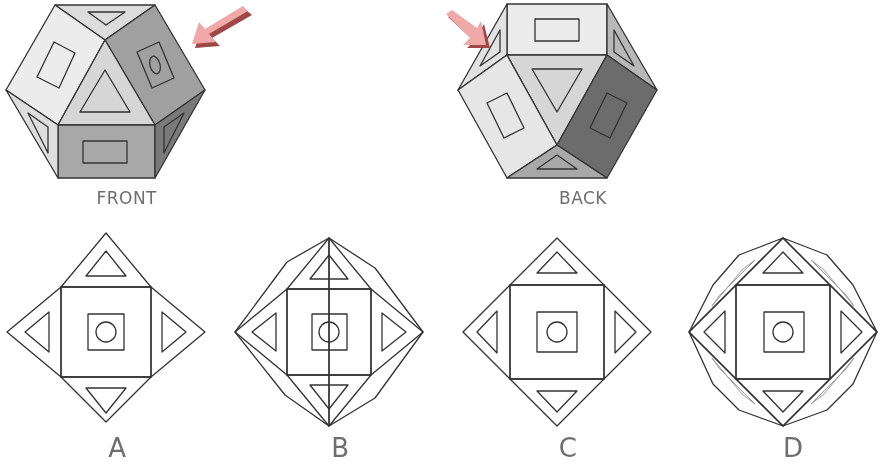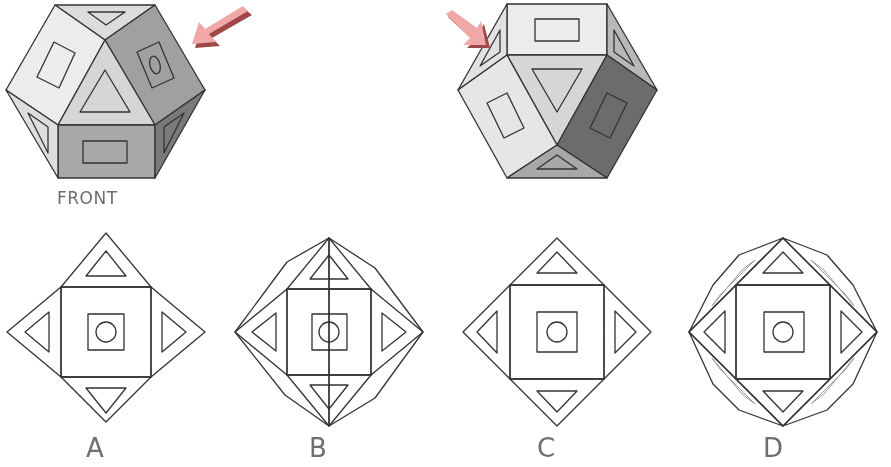--- a/index.html
+++ b/index.html
@@ -1,18 +1,18 @@
 <!DOCTYPE html>
 <html><head>
 <meta charset="utf-8">
 <style>
   html, body { margin: 0; padding: 0; background: #ffffff; }
   body { width: 891px; height: 467px; position: relative; overflow: hidden; font-family: "DejaVu Sans", sans-serif; }
   .stage { position: absolute; left: 0; top: 0; width: 891px; height: 467px; }
-  .label { position: absolute; color: #6e6e6e; text-align: left; }
+  .label { position: absolute; color: #6e6e6e; text-align: right; }
   .view-label { font-size: 17px; letter-spacing: 0.5px; }
   .option-label { font-size: 26px; }
 </style>
 </head>
 <body>
 
 <div class="stage">
 <svg width="891" height="467" viewBox="0 0 891 467" xmlns="http://www.w3.org/2000/svg">
 
   <g stroke="#333" stroke-width="1.3" stroke-linejoin="round">
@@ -138,18 +138,19 @@
     <g stroke="#999" stroke-width="1">
       <polygon points="755,260 720,295 712,306 742,270"></polygon>
       <polygon points="811,260 846,295 854,306 824,270"></polygon>
       <polygon points="712,358 720,369 755,404 742,394"></polygon>
       <polygon points="854,358 846,369 811,404 824,394"></polygon>
     </g>
   </g>
 </svg>
 
   <div class="label view-label" style="left:57px; top:188px; width:100px;">FRONT</div>
+  <div class="label view-label" style="left:507px; top:188px; width:100px;">BACK</div>
 
   <div class="label option-label" style="left:86px; top:433px; width:40px;">A</div>
   <div class="label option-label" style="left:309px; top:433px; width:40px;">B</div>
   <div class="label option-label" style="left:537px; top:433px; width:40px;">C</div>
   <div class="label option-label" style="left:763px; top:433px; width:40px;">D</div>
 </div>
 
 </body></html>

